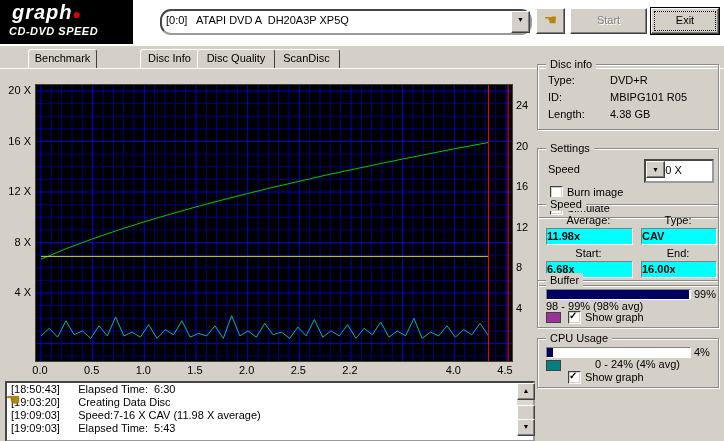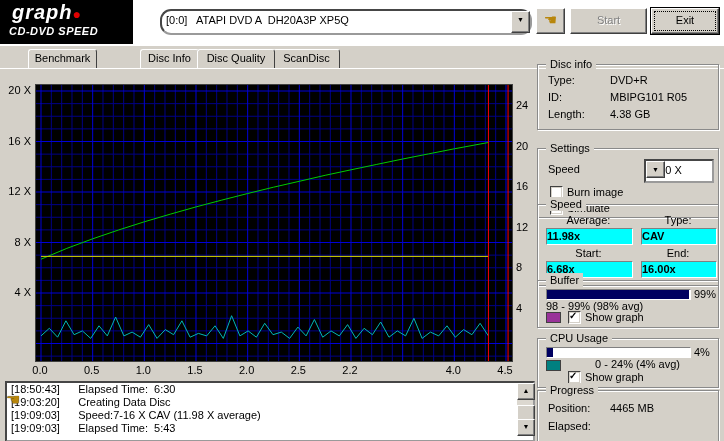--- a/index.html
+++ b/index.html
@@ -273,27 +273,20 @@
     </span>
     <span style="left:156px;top:7px;">4%</span>
     <span class="swatch" id="cpu-swatch" style="left: 8px; top: 21px; background: rgb(0, 128, 128);"></span>
     <span style="left:26px;top:19px;margin-left:31px;">0 - 24% (4% avg)</span>
     <span class="checkbox" style="left:30px;top:32px;">
         <span class="ck">✓</span>
       </span>
     <span style="left:47px;top:32px;">Show graph</span>
   </div>
 
-  <div class="group" id="g-progress">
-    <span class="gtitle">Progress</span>
-    <span style="left:10px;top:11px;">Position:</span>
-    <span style="left:72px;top:11px;">4465 MB</span>
-    <span style="left:10px;top:29px;">Elapsed:</span>
-    <span style="left:72px;top:29px;"></span>
-  </div>
 
   <div id="log">
     <div class="log-line">[18:50:43]      Elapsed Time:  6:30</div>
     <div class="log-line">[19:03:20]      Creating Data Disc</div>
     <div class="log-line">[19:09:03]      Speed:7-16 X CAV (11.98 X average)</div>
     <div class="log-line">[19:09:03]      Elapsed Time:  5:43</div>
     <div id="log-sb">
       <div class="sb-btn" id="sb-up">▲</div>
       <div id="sb-thumb"></div>
       <div class="sb-btn" id="sb-down">▼</div>

